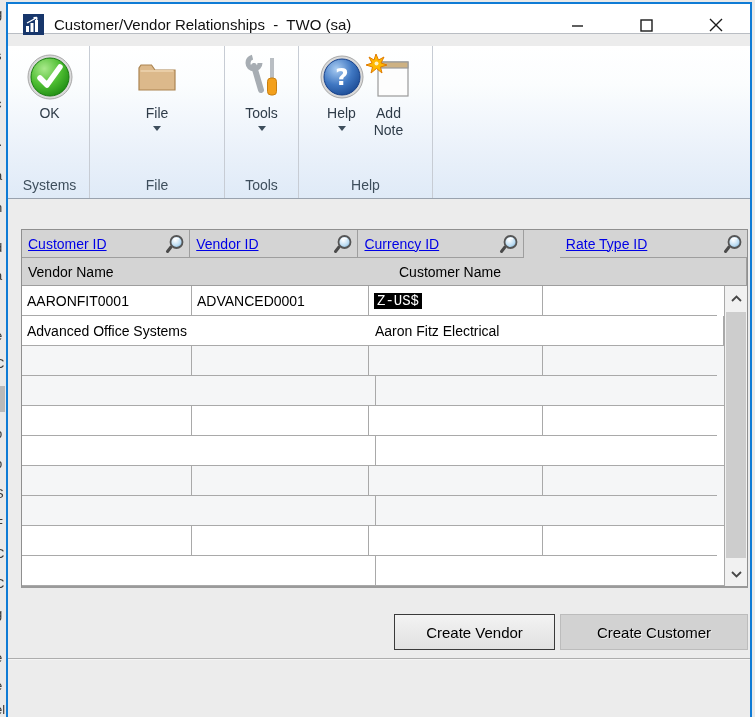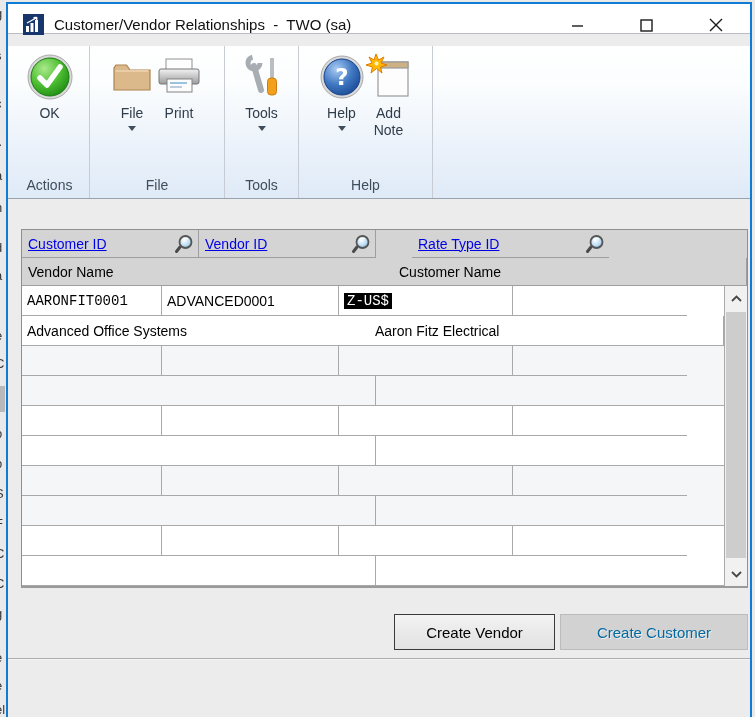--- a/index.html
+++ b/index.html
@@ -58,39 +58,39 @@
   .sh1 { width:354px; } .sh2 { width:371px; border-right:none !important; }
   .hrow .shc { border-right:1px solid #9e9e9e; border-bottom:1px solid #9e9e9e;
                display:flex; align-items:center; padding-left:6px; font-size:14px; color:#000; }
 
   .rows { position:absolute; left:0; top:56px; width:702px; }
   .drow { display:flex; height:30px; background:#fff; }
   .drow.alt { background:#f5f6f7; }
   .drow .dc { border-right:1px solid #a9a9a9; border-bottom:1px solid #a9a9a9;
               display:flex; align-items:center; padding-left:5px; font-size:14px; color:#000;
               overflow:hidden; white-space:nowrap; }
-  .dc1 { width:140px;font-family:Liberation Mono, monospace; } .dc2 { width:177px; } .dc3 { width:174px; } .dc4 { width:174px; border-right:none !important; }
+  .dc1 { width:170px; } .dc2 { width:177px; } .dc3 { width:174px; } .dc4 { width:174px; border-right:none !important; }
   .dn1 { width:354px; } .dn2 { width:348px; border-right:none !important; }
   .sel { background:#000; color:#fff; padding:0 3px;font-family:Liberation Mono, monospace; }
 
   
   .vscroll { position:absolute; right:0; top:56px; width:23px; height:300px; background:#f1f1f1;
              border-left:1px solid #a9a9a9; }
   .sb-arrow { position:absolute; left:0; width:22px; height:24px; display:flex; align-items:center;
               justify-content:center; background:#f1f1f1; }
   .sb-up { top:0; } .sb-down { bottom:0; }
   .sb-thumb { position:absolute; left:1px; top:26px; width:20px; height:246px; background:#cdcdcd; }
 
   
   .btn { position:absolute; top:610px; height:36px; font-family:"Liberation Sans",sans-serif;
          font-size:15px; text-align:center; }
   .btn-enabled { left:386px; width:161px; background:linear-gradient(#f3f3f3,#e1e1e1);
                  border:1px solid #3a3a3a; color:#000; }
   .btn-disabled { left:552px; width:188px; background:#d2d2d2; border:1px solid #bcbcbc;
-                  color:#0369a1; text-shadow:1px 1px 0 #efefef; }
+                  color:#000000; text-shadow:1px 1px 0 #efefef; }
 
   .bottom-line { position:absolute; left:0; top:654px; width:100%; height:2px;
                  background:#adadad; border-bottom:1px solid #f5f5f5; }
 </style>
 </head>
 <body>
 
 <div class="page">
 
   <div class="bg-strip">
@@ -161,52 +161,34 @@
                 </radialGradient>
                   </defs>
                 <circle cx="23" cy="23" r="22" fill="#d9d9d9" stroke="#a9a9a9" stroke-width="1"></circle>
                 <circle cx="23" cy="23" r="19" fill="url(#gOK)" stroke="#157a0c" stroke-width="1"></circle>
                 <path d="M13 24 L20 31 L33 13" fill="none" stroke="#ffffff" stroke-width="5.5" stroke-linecap="round" stroke-linejoin="round"></path>
               </svg>
             </div>
             <span class="lbl">OK</span>
           </div>
         </div>
-        <div class="rg-label">Actions</div>
+        <div class="rg-label">Systems</div>
       </div>
 
       <div class="rgroup rg-file">
         <div class="rg-buttons">
           <div class="rbtn">
             <div class="icon">
               <svg width="42" height="36" viewBox="0 0 42 36">
                 <path d="M3 9 L3 31 L39 31 L39 11 L19 11 L15.5 6 L5 6 Z" fill="#dcb98b" stroke="#ab8451" stroke-width="1.2"></path>
                 <path d="M4.5 12 L37.5 12" stroke="#e9cda6" stroke-width="2"></path>
               </svg>
             </div>
             <span class="lbl">File</span>
             <span class="caret"></span>
-          </div>
-          <div class="rbtn">
-            <div class="icon">
-              <svg width="48" height="42" viewBox="0 0 48 42">
-                <defs>
-                    <linearGradient id="gPr" x1="0" y1="0" x2="0" y2="1">
-                  <stop offset="0" stop-color="#f2f2f2"></stop>
-                      <stop offset="1" stop-color="#9b9b9b"></stop>
-                </linearGradient>
-                  </defs>
-                <rect x="11" y="3" width="26" height="12" fill="#fdfdfd" stroke="#919191"></rect>
-                <rect x="4" y="13" width="40" height="15" rx="2" fill="url(#gPr)" stroke="#767676"></rect>
-                <rect x="12" y="23" width="25" height="13" fill="#fcfcfc" stroke="#838383"></rect>
-                <line x1="15" y1="27" x2="32" y2="27" stroke="#7ab0d4" stroke-width="1.5"></line>
-                <line x1="15" y1="31" x2="27" y2="31" stroke="#a9bcd0" stroke-width="1.5"></line>
-              </svg>
-            </div>
-            <span class="lbl">Print</span>
           </div>
         </div>
         <div class="rg-label">File</div>
       </div>
 
       <div class="rgroup rg-tools">
         <div class="rg-buttons">
           <div class="rbtn">
             <div class="icon">
               <svg width="40" height="46" viewBox="0 0 40 46">
@@ -280,20 +262,29 @@
         </div>
         <div class="hc hc2">
           <a href="#" class="col-link">Vendor ID</a>
           <span class="flex"></span>
           <svg width="20" height="20" viewBox="0 0 20 20">
             <line x1="6" y1="13" x2="2.5" y2="17.5" stroke="#4a4a4a" stroke-width="3" stroke-linecap="round"></line>
             <circle cx="11.5" cy="8" r="6" fill="url(#lens)" stroke="#555" stroke-width="1.8"></circle>
             <path d="M8.5 5.5 Q11 3.5 14 5" stroke="#fff" stroke-width="1.2" fill="none"></path>
           </svg>
         </div>
+        <div class="hc hc3">
+          <a href="#" class="col-link">Currency ID</a>
+          <span class="flex"></span>
+          <svg width="20" height="20" viewBox="0 0 20 20">
+            <line x1="6" y1="13" x2="2.5" y2="17.5" stroke="#4a4a4a" stroke-width="3" stroke-linecap="round"></line>
+            <circle cx="11.5" cy="8" r="6" fill="url(#lens)" stroke="#555" stroke-width="1.8"></circle>
+            <path d="M8.5 5.5 Q11 3.5 14 5" stroke="#fff" stroke-width="1.2" fill="none"></path>
+          </svg>
+        </div>
         <div class="hc hc4" style="border-right:none">
           <a href="#" class="col-link">Rate Type ID</a>
           <span class="flex"></span>
           <svg width="20" height="20" viewBox="0 0 20 20">
             <line x1="6" y1="13" x2="2.5" y2="17.5" stroke="#4a4a4a" stroke-width="3" stroke-linecap="round"></line>
             <circle cx="11.5" cy="8" r="6" fill="url(#lens)" stroke="#555" stroke-width="1.8"></circle>
             <path d="M8.5 5.5 Q11 3.5 14 5" stroke="#fff" stroke-width="1.2" fill="none"></path>
           </svg>
         </div>
       </div>

